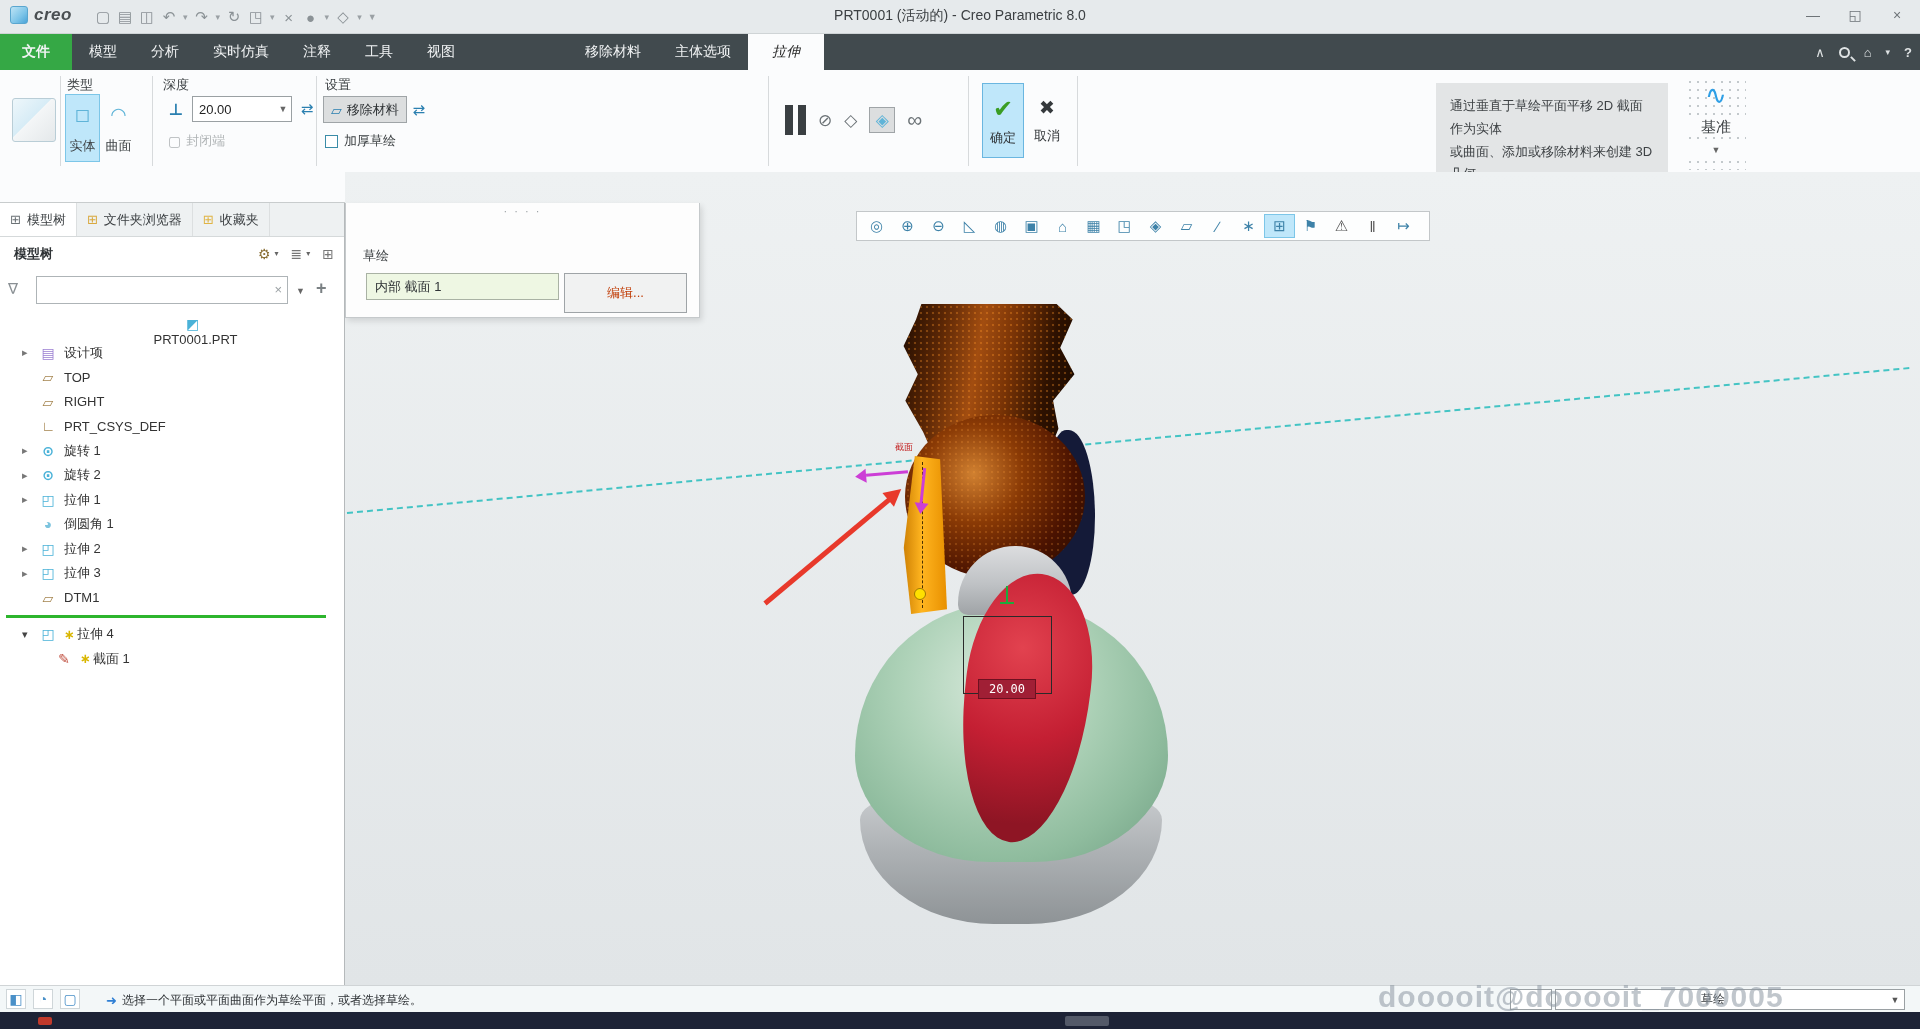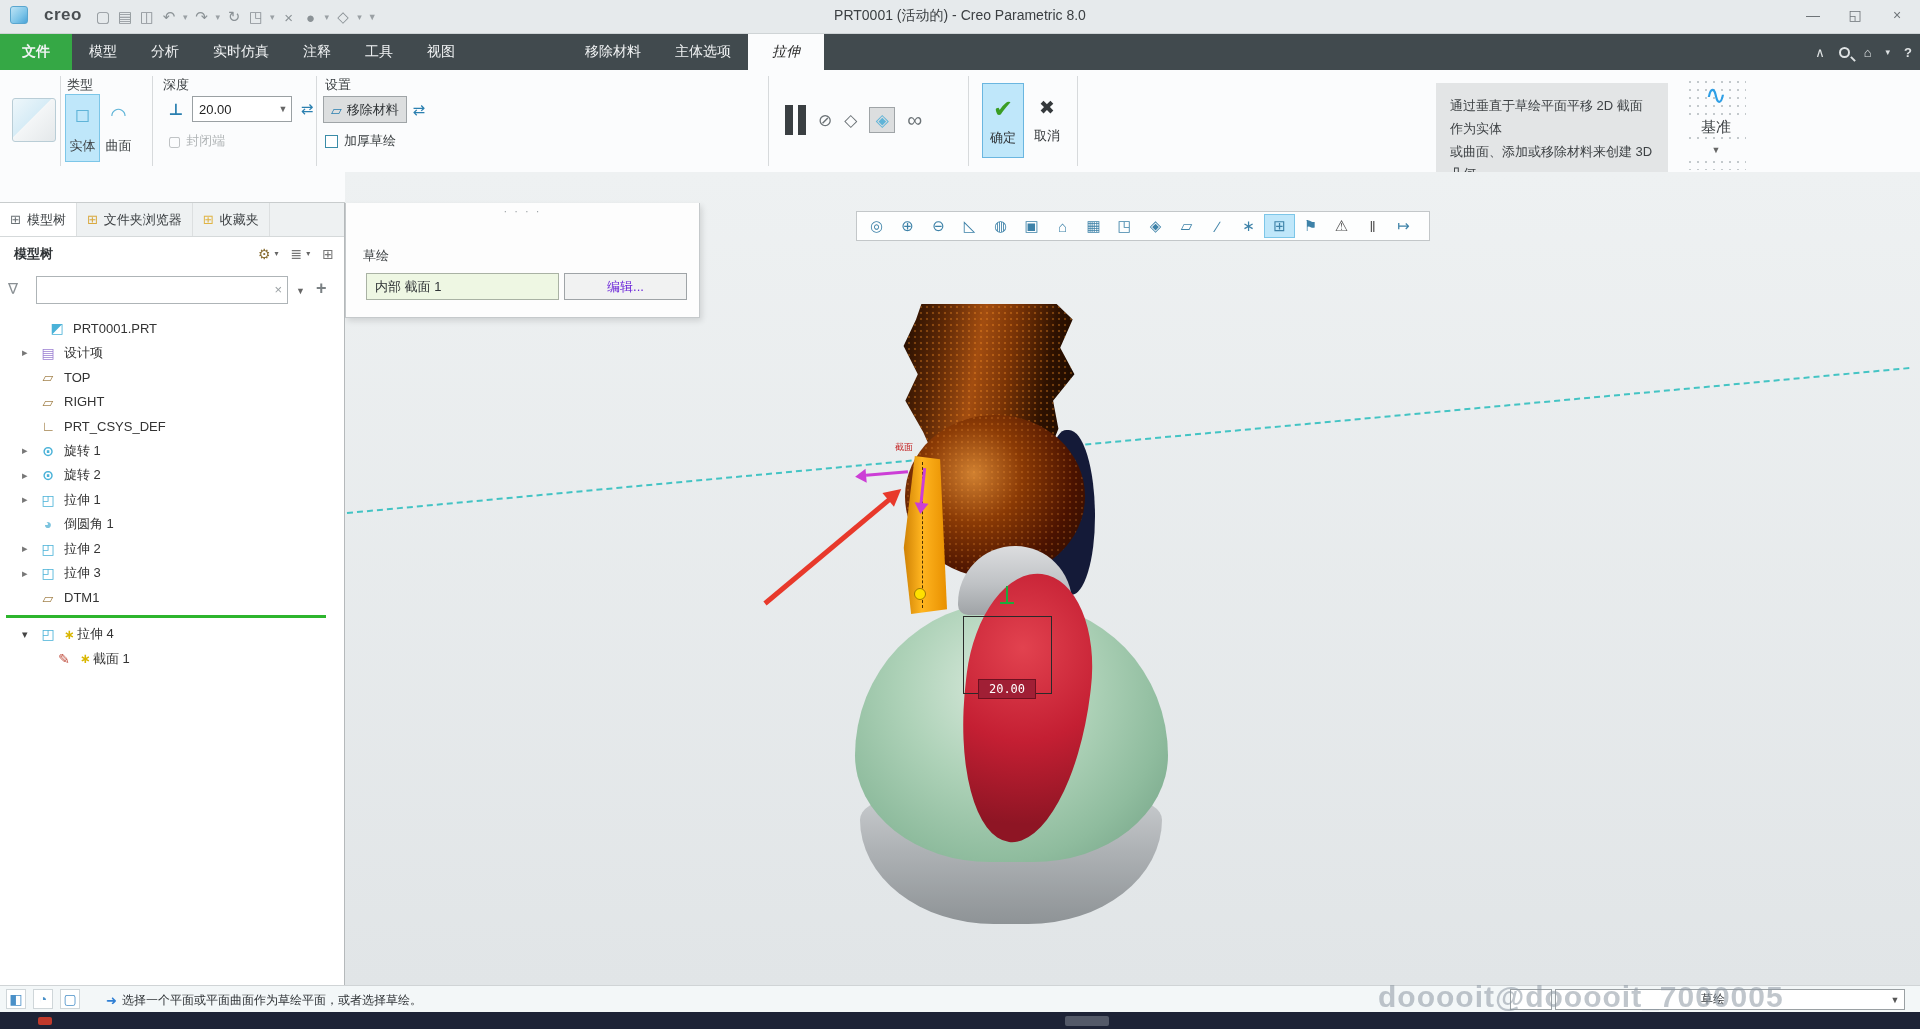--- a/index.html
+++ b/index.html
@@ -2,21 +2,21 @@
 <html><head>
 <meta charset="utf-8">
 <style>
   html,body{margin:0;padding:0;background:#dfe3e6;}
   *{box-sizing:border-box;}
   #app{position:relative;width:1920px;height:1029px;overflow:hidden;
        font-family:"Liberation Sans","DejaVu Sans",sans-serif;color:#333;font-size:13px;}
 
   
   .titlebar{position:absolute;left:0;top:0;width:1920px;height:34px;background:#e6eaec;border-bottom:1px solid #cfd4d6;}
-  .logo{position:absolute;left:10px;top:5px;display:flex;align-items:center;gap:16px;}
+  .logo{position:absolute;left:10px;top:5px;display:flex;align-items:center;gap:6px;font-style:italic;}
   .logo-cube{width:18px;height:18px;background:linear-gradient(135deg,#bfe4f5 0%,#7cc4e8 60%,#4aa3d8 100%);border:1px solid #5aa6cf;border-radius:3px;}
   .logo-text{font-size:17px;font-weight:bold;color:#4a4f52;letter-spacing:.5px;}
   .qa-icons{position:absolute;left:92px;top:4px;display:flex;align-items:center;height:26px;}
   .qa-icons .qa{min-width:22px;text-align:center;color:#8b9296;font-size:15px;padding:0 3px;cursor:default;}
   .qa-icons .qa.sm{font-size:9px;min-width:10px;color:#9aa0a4;}
   .win-title{position:absolute;left:0;right:0;top:7px;text-align:center;font-size:14px;color:#3c4043;}
   .win-btns{position:absolute;right:6px;top:2px;display:flex;gap:8px;}
   .win-btns span{width:34px;height:26px;display:flex;align-items:center;justify-content:center;color:#6e7478;font-size:14px;}
 
   
@@ -86,21 +86,21 @@
   .nav-header .hic{color:#8a6f35;font-size:14px;} .nav-header .hic.gray{color:#777;}
   .nav-header .harr{font-size:8px;color:#666;margin-right:8px;}
   .nav-search{position:relative;height:42px;}
   .funnel{position:absolute;left:8px;top:10px;font-size:15px;color:#8a9094;}
   .search-box{position:absolute;left:36px;top:6px;width:252px;height:28px;border:1px solid #aeb4b7;background:#fff;}
   .search-clear{position:absolute;right:5px;top:5px;color:#9aa0a3;font-size:13px;}
   .search-arr{position:absolute;left:296px;top:16px;font-size:9px;color:#666;}
   .search-add{position:absolute;left:316px;top:8px;font-size:18px;color:#7b8184;font-weight:bold;}
   .tree{padding-top:4px;}
   .tree-row{height:24.5px;display:flex;align-items:center;font-size:13px;color:#333;}
-  .tree-row[data-indent="0"]{padding-left:47px;}
+  .tree-row[data-indent="0"]{padding-left:47px;flex-direction:column;}
   .tree-row[data-indent="1"]{padding-left:22px;}
   .tree-row[data-indent="2"]{padding-left:38px;}
   .t-arrow{width:16px;font-size:8px;color:#777;text-align:left;}
   .tree-row[data-arrow="right"] .t-arrow::before{content:"▸";font-size:11px;}
   .tree-row[data-arrow="down"] .t-arrow::before{content:"▾";font-size:11px;color:#444;}
   .t-icon{width:20px;text-align:center;margin-right:6px;font-size:14px;}
   .tree-row[data-icon="part"] .t-icon::before{content:"◩";color:#4ab2d8;}
   .tree-row[data-icon="design-items"] .t-icon::before{content:"▤";color:#9b7fd2;}
   .tree-row[data-icon="datum-plane"] .t-icon::before{content:"▱";color:#a5854f;}
   .tree-row[data-icon="csys"] .t-icon::before{content:"∟";color:#a5854f;font-weight:bold;}
@@ -118,21 +118,21 @@
   .gtoolbar{position:absolute;left:511px;top:39px;width:574px;height:30px;background:#fdfefe;border:1px solid #c3c7c9;display:flex;align-items:center;padding:0 4px;}
   .gt{width:31px;height:24px;display:flex;align-items:center;justify-content:center;font-size:15px;color:#3e82a8;}
   .gt.selected{background:#bfe7fa;border:1px solid #7cc6e8;}
   .gt[data-name="pause-icon"],.gt[data-name="warning-icon"]{color:#555;}
 
   
   .sketch-panel{position:absolute;left:345px;top:203px;width:355px;height:115px;background:#fdfdfd;border:1px solid #c5c9cb;border-top:none;box-shadow:2px 3px 6px rgba(0,0,0,.12);}
   .sp-handle{position:absolute;left:0;right:0;top:2px;text-align:center;color:#9aa0a3;font-size:11px;letter-spacing:2px;}
   .sp-label{position:absolute;left:17px;top:44px;font-size:13px;color:#3c4043;}
   .sp-collector{position:absolute;left:20px;top:70px;width:193px;height:27px;background:#eef7e3;border:1px solid #a9b2a4;display:flex;align-items:center;padding-left:8px;font-size:13px;color:#2f3336;}
-  .sp-edit{position:absolute;left:218px;top:70px;width:123px;height:27px;background:#f1f2f2;border:1px solid #9fa4a7;display:flex;align-items:center;justify-content:center;font-size:13px;color:#6d28d9;}
+  .sp-edit{position:absolute;left:218px;top:70px;width:123px;height:40px;background:#f1f2f2;border:1px solid #9fa4a7;display:flex;align-items:center;justify-content:center;font-size:13px;color:#c2410c;}
 
   
   .dashed-line{position:absolute;left:2px;top:340px;width:1569px;border-top:2px dashed #27bdbd;transform:rotate(-5.3deg);transform-origin:left center;opacity:.85;}
   .neck{position:absolute;left:555px;top:132px;width:178px;height:156px;z-index:1;
     background:linear-gradient(100deg,#1c0a00 0%,#5a2605 22%,#a24d10 42%,#7a3406 58%,#2e1100 78%,#140800 100%);
     background-blend-mode:normal;
     clip-path:polygon(12% 0,88% 0,97% 10%,90% 28%,98% 45%,86% 62%,89% 80%,82% 100%,20% 100%,13% 82%,3% 62%,10% 45%,2% 27%,9% 10%);
   }
   .neck::after{content:"";position:absolute;inset:0;background-image:radial-gradient(rgba(255,150,40,.33) 1px,transparent 1.6px);background-size:6px 6px;}
   .navy{position:absolute;left:700px;top:258px;width:50px;height:165px;background:#141a38;border-radius:45% 55% 50% 50%;z-index:2;}

